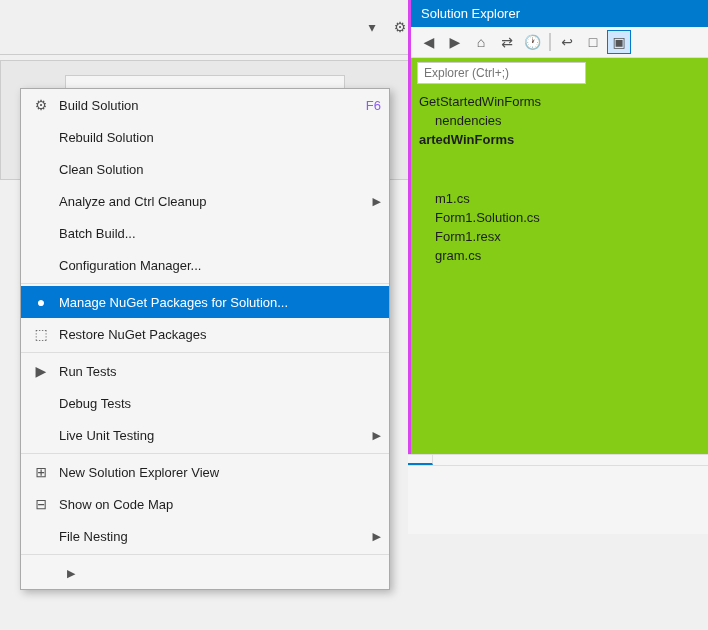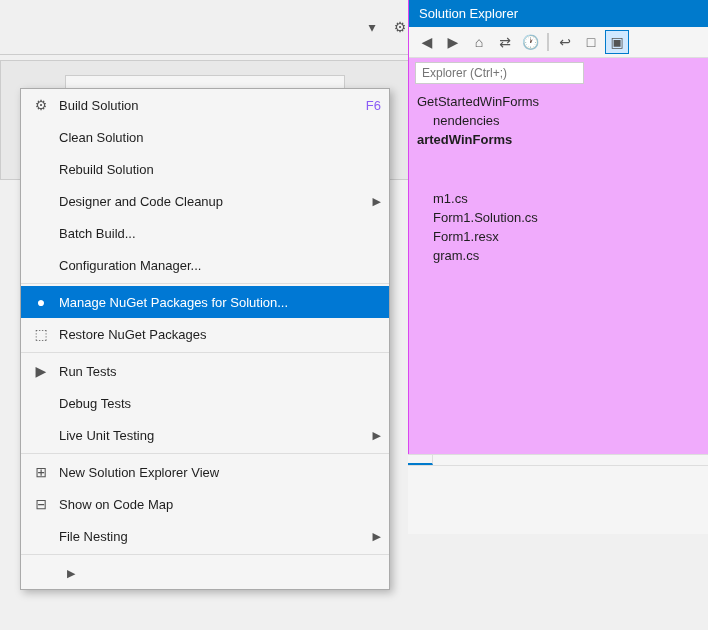--- a/index.html
+++ b/index.html
@@ -13,22 +13,22 @@
       position: relative;
     }
 
     
     .solution-explorer {
       position: absolute;
       top: 0;
       right: 0;
       width: 300px;
       height: 534px;
-      background: #f0abfc;
-      border-left: 1px solid #d946ef;
+      background: #84cc16;
+      border-left: 3px solid #d946ef;
     }
 
     .solution-explorer-titlebar {
       background: #007acc;
       color: white;
       padding: 6px 10px;
       font-size: 13px;
       font-weight: 400;
       display: flex;
       align-items: center;
@@ -251,29 +251,29 @@
 </div>
 
 <div class="context-menu" id="context-menu">
 <div class="menu-item">
       <div class="menu-item-icon" style="color: rgb(85, 85, 85);">⚙</div>
       <span class="menu-item-label">Build Solution</span>
       <span class="menu-item-shortcut">F6</span>
     </div>
     <div class="menu-item">
       <div class="menu-item-icon"></div>
+      <span class="menu-item-label">Rebuild Solution</span>
+    </div>
+    <div class="menu-item">
+      <div class="menu-item-icon"></div>
       <span class="menu-item-label">Clean Solution</span>
     </div>
     <div class="menu-item">
       <div class="menu-item-icon"></div>
-      <span class="menu-item-label">Rebuild Solution</span>
-    </div>
-    <div class="menu-item">
-      <div class="menu-item-icon"></div>
-      <span class="menu-item-label">Designer and Code Cleanup</span>
+      <span class="menu-item-label">Analyze and Ctrl Cleanup</span>
       <span class="menu-item-arrow">▶</span>
     </div>
     <div class="menu-item">
       <div class="menu-item-icon"></div>
       <span class="menu-item-label">Batch Build...</span>
     </div>
     <div class="menu-item">
       <div class="menu-item-icon"></div>
       <span class="menu-item-label">Configuration Manager...</span>
     </div>

